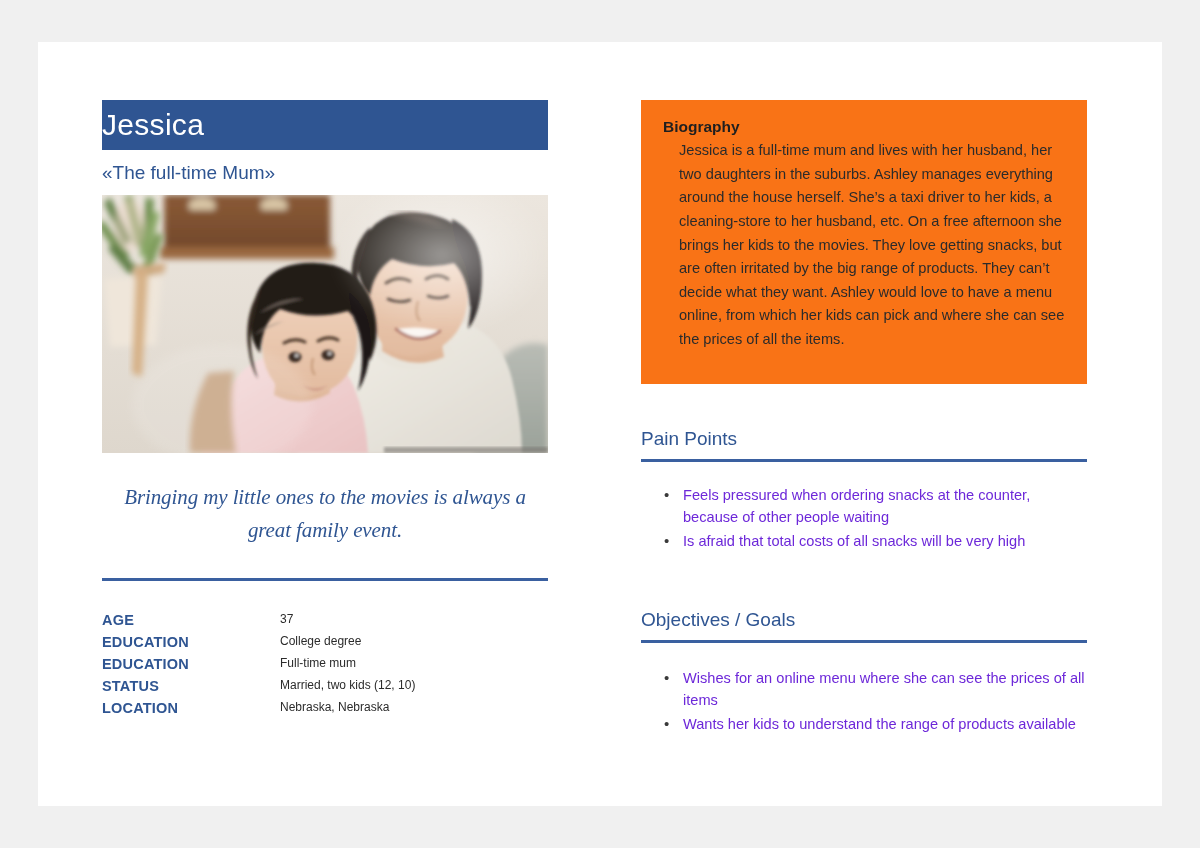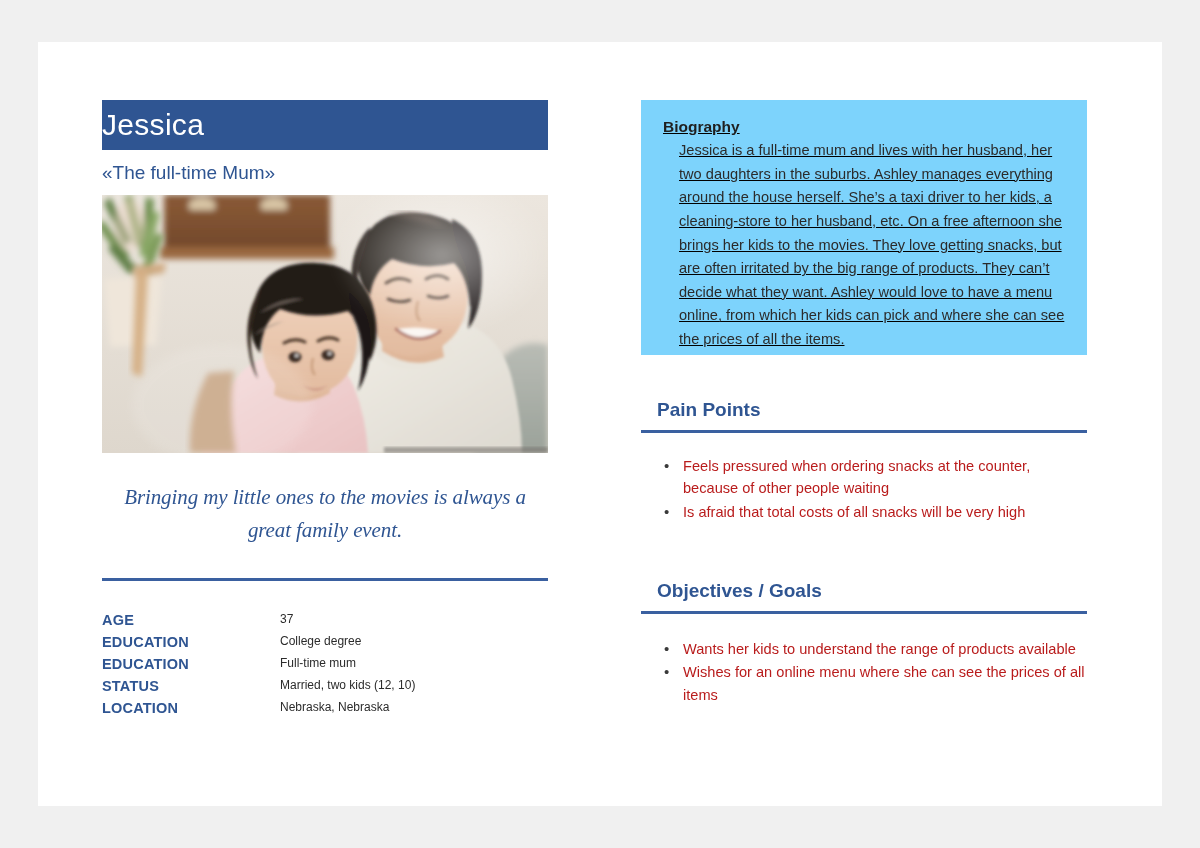--- a/index.html
+++ b/index.html
@@ -116,24 +116,23 @@
 
   
   .right-col {
     position: absolute;
     left: 603px;
     top: 58px;
     width: 446px;
   }
 
   .bio-box {
-    background: #7dd3fc;
-    padding: 18px 22px 3px 22px;
+    background: #f97316;
+    padding: 18px 22px 32px 22px;
     width: 402px;
-    text-decoration: underline;
   }
   .bio-title {
     display: block;
     font-size: 15.5px;
     font-weight: bold;
     color: #1f1f1f;
     margin-bottom: 3px;
   }
   .bio-text {
     display: block;
@@ -143,39 +142,38 @@
     margin-left: 16px;
   }
 
   .section {
     margin-top: 44px;
   }
   .section-title {
     display: block;
     color: #2f5592;
     font-size: 19px;
-    font-weight: bold;
+    font-weight: normal;
     margin-bottom: 9px;
-    margin-left: 16px;
   }
   .section-rule {
     height: 3px;
     background: #3a60a0;
     width: 446px;
   }
   .section-list {
     margin: 22px 0 0 0;
     padding-left: 42px;
     list-style: none;
   }
   .section-list li {
     position: relative;
     font-size: 14.6px;
     line-height: 1.55;
-    color: #b91c1c;
+    color: #6d28d9;
     margin-bottom: 1px;
   }
   .section-list li::before {
     content: "\2022";
     position: absolute;
     left: -19px;
     top: -1px;
     color: #3a3a3a;
     font-size: 15px;
   }
@@ -401,18 +399,18 @@
       <ul class="section-list">
         <li>Feels pressured when ordering snacks at the counter, because of other people waiting</li>
         <li>Is afraid that total costs of all snacks will be very high</li>
       </ul>
     </div>
 
     <div class="section section--goals">
       <span class="section-title">Objectives / Goals</span>
       <div class="section-rule"></div>
       <ul class="section-list">
+        <li>Wishes for an online menu where she can see the prices of all items</li>
         <li>Wants her kids to understand the range of products available</li>
-        <li>Wishes for an online menu where she can see the prices of all items</li>
       </ul>
     </div>
   </div>
 </div>
 
 </body></html>

